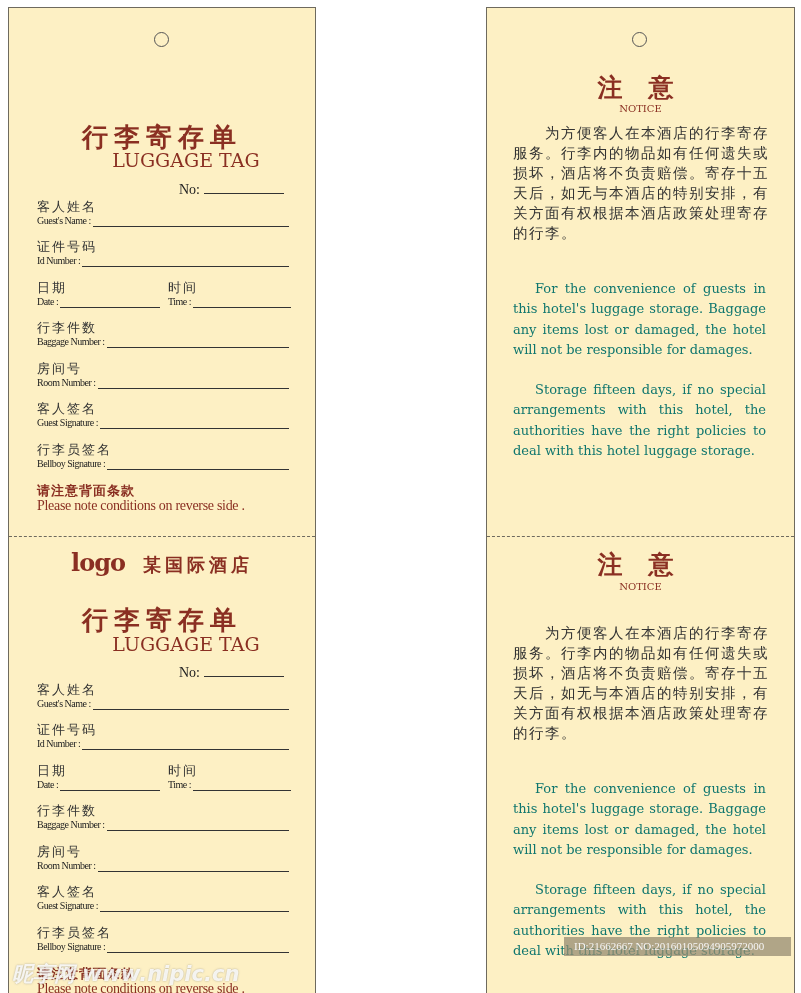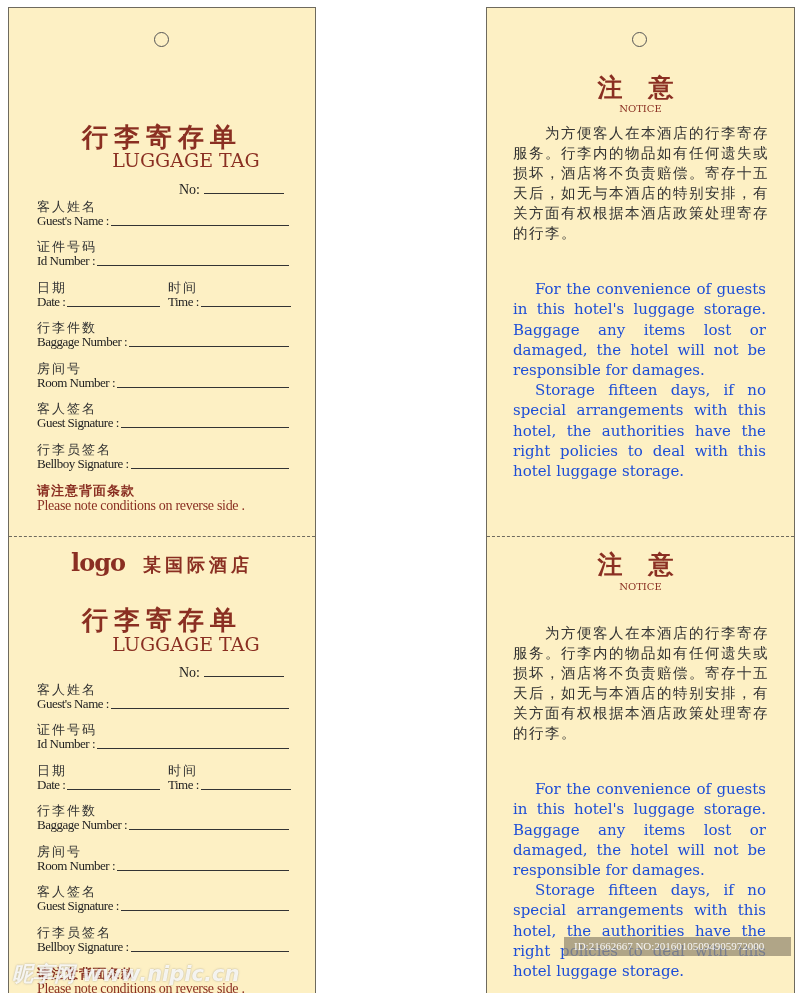--- a/index.html
+++ b/index.html
@@ -8,32 +8,32 @@
   .card.left { left:8px; top:7px; width:308px; height:990px; }
   .card.right { left:486px; top:7px; width:309px; height:990px; }
   .hole { position:absolute; width:15px; height:15px; border:1px solid #555; border-radius:50%; box-sizing:border-box; }
   .dash { position:absolute; left:0; right:0; border-top:1px dashed #6e6a5e; }
   .title-cn { position:absolute; left:0; right:0; text-align:center; font-weight:bold; font-size:26px; letter-spacing:6px; color:#8a2f22; }
   .title-en { position:absolute; left:0; right:0; text-align:center; font-family:"DejaVu Serif", serif; font-size:19px; color:#8a2f22; letter-spacing:0px;padding-left:48px; }
   .no { position:absolute; left:170px; font-family:"Liberation Serif", serif; font-size:14px; color:#222; }
   .no .line { display:inline-block; width:80px; border-bottom:1px solid #333; margin-left:4px; height:12px; vertical-align:baseline;}
   .field { position:absolute; left:28px; width:252px; }
   .field .cn { font-size:13px; color:#333; letter-spacing:2px; line-height:15px; }
-  .field .en { font-family:"Liberation Serif", serif; font-size:13px; color:#222; display:flex; align-items:center; line-height:13px; letter-spacing:-0.5px; }
+  .field .en { font-family:"Liberation Serif", serif; font-size:10px; color:#222; display:flex; align-items:flex-end; line-height:13px; letter-spacing:-0.5px; }
   .field .en .line { flex:1; border-bottom:1px solid #333; margin-left:2px; height:10px; }
   .field.half { width:123px; }
   .note-cn { position:absolute; left:28px; font-size:13px; font-weight:bold; color:#8a2f22; letter-spacing:1px; }
   .note-en { position:absolute; left:28px; font-family:"Liberation Serif", serif; font-size:14px; color:#8a2f22; letter-spacing:-0.3px; }
   .logo-row { position:absolute; left:0; right:0; text-align:center; color:#8a2f22; font-family:"DejaVu Serif", serif; }
   .logo-row .logo { font-size:24px; font-weight:bold; letter-spacing:-1px; margin-right:18px; }
   .logo-row .hotel { font-size:18px; font-weight:bold; letter-spacing:4px;text-align:right; }
   .notice-cn { position:absolute; left:0; right:0; text-align:center; font-size:25px; font-weight:bold; color:#8a2f22; letter-spacing:26px; padding-left:16px; }
   .notice-en { position:absolute; left:0; right:0; text-align:center; font-family:"DejaVu Serif", serif; font-size:10px; color:#8a2f22; }
   .para-cn { position:absolute; left:26px; width:256px; font-size:14.5px; color:#333; line-height:20px; letter-spacing:1.5px; text-align:justify; text-indent:32px; }
-  .para-en { position:absolute; left:26px; width:253px; font-family:"DejaVu Serif", serif; font-size:15px; color:#1d4ed8; line-height:20.3px; text-align:justify; text-indent:22px; margin:0; }
+  .para-en { position:absolute; left:26px; width:253px; font-family:"DejaVu Serif", serif; font-size:13px; color:#0f766e; line-height:20.3px; text-align:justify; text-indent:22px; margin:0; }
   .watermark { position:absolute; left:12px; top:960px; font-family:"DejaVu Sans", sans-serif; font-weight:bold; font-style:italic; font-size:21px; color:rgba(255,255,255,0.85); text-shadow:0 0 2px rgba(120,120,120,0.6); }
   .id-tag { position:absolute; left:564px; top:937px; width:227px; height:19px; background:rgba(150,140,115,0.75); color:#f5f5f5; font-family:Liberation Serif, serif; font-size:11px; line-height:19px; padding-left:10px; box-sizing:border-box; }
 </style>
 </head>
 <body>
 
 <div class="card left">
   <div class="hole" style="left:145px;top:24px;"></div>
 
   <div class="title-cn" style="top:112px;">行李寄存单</div>

